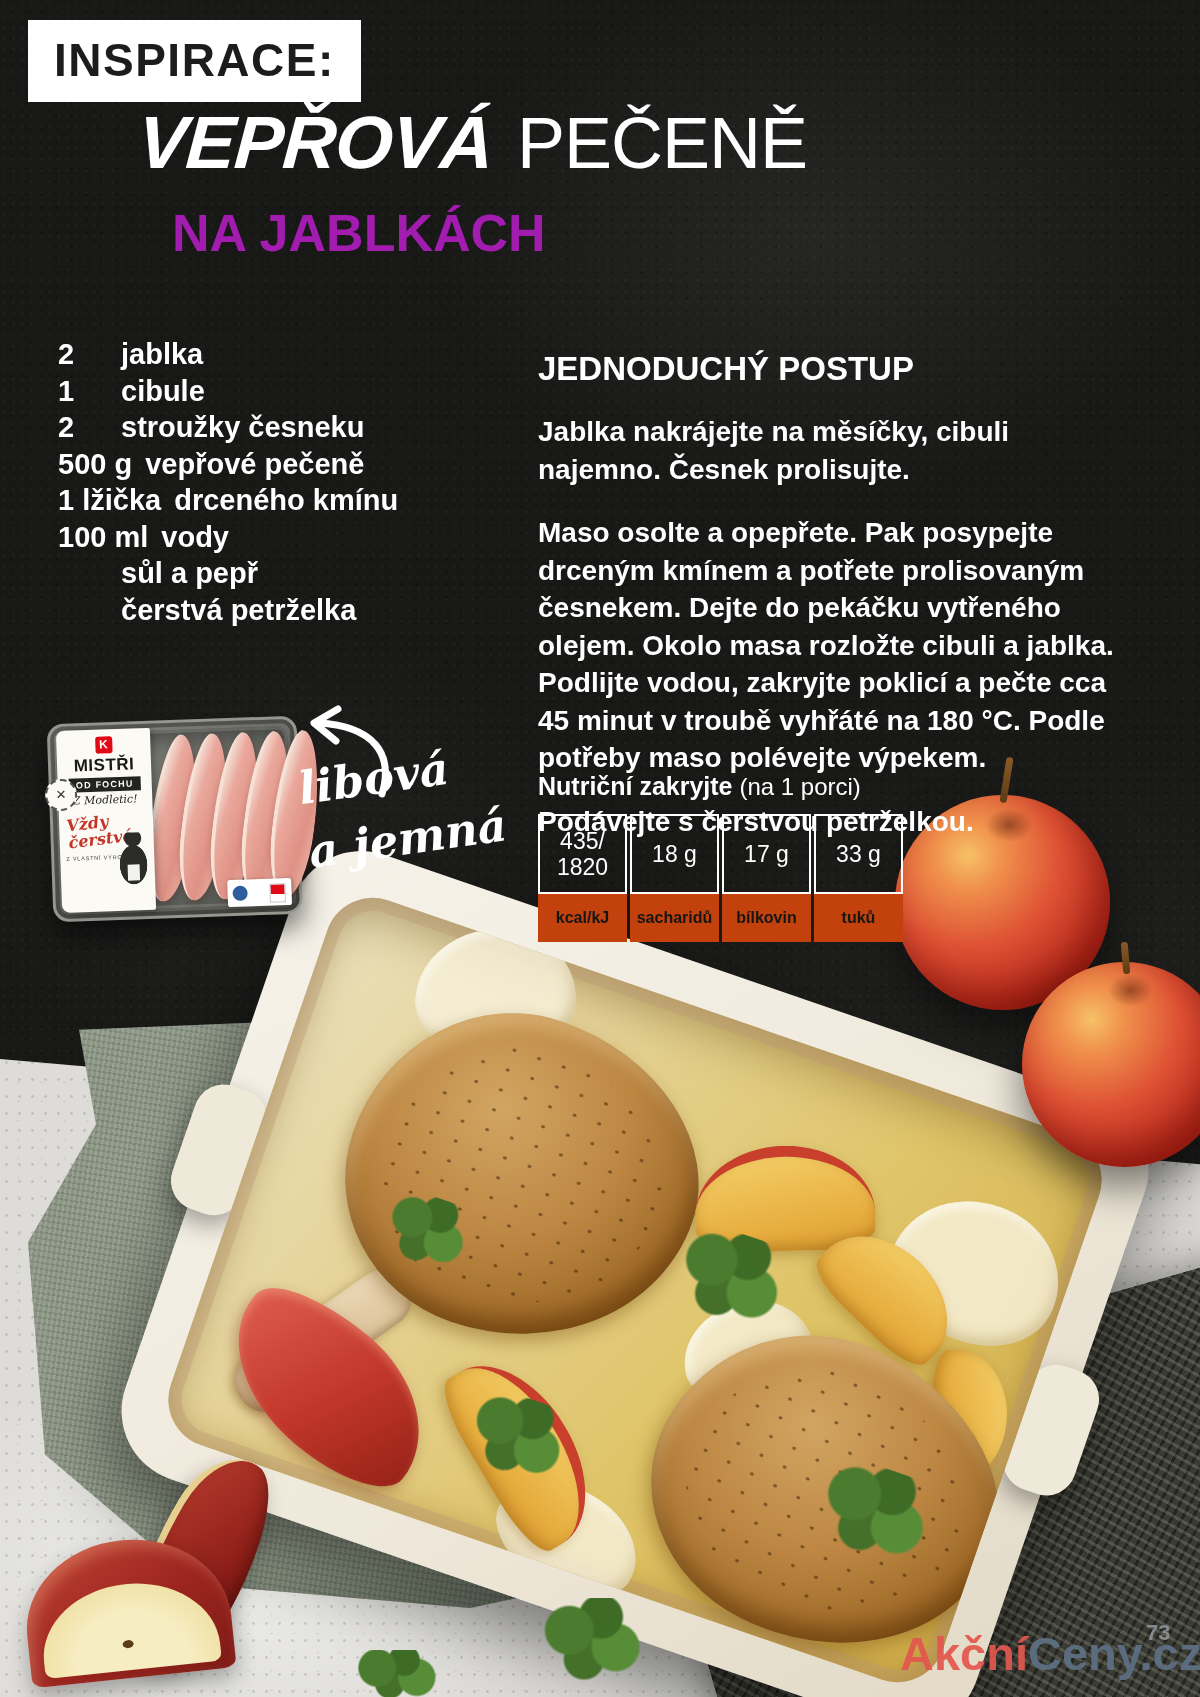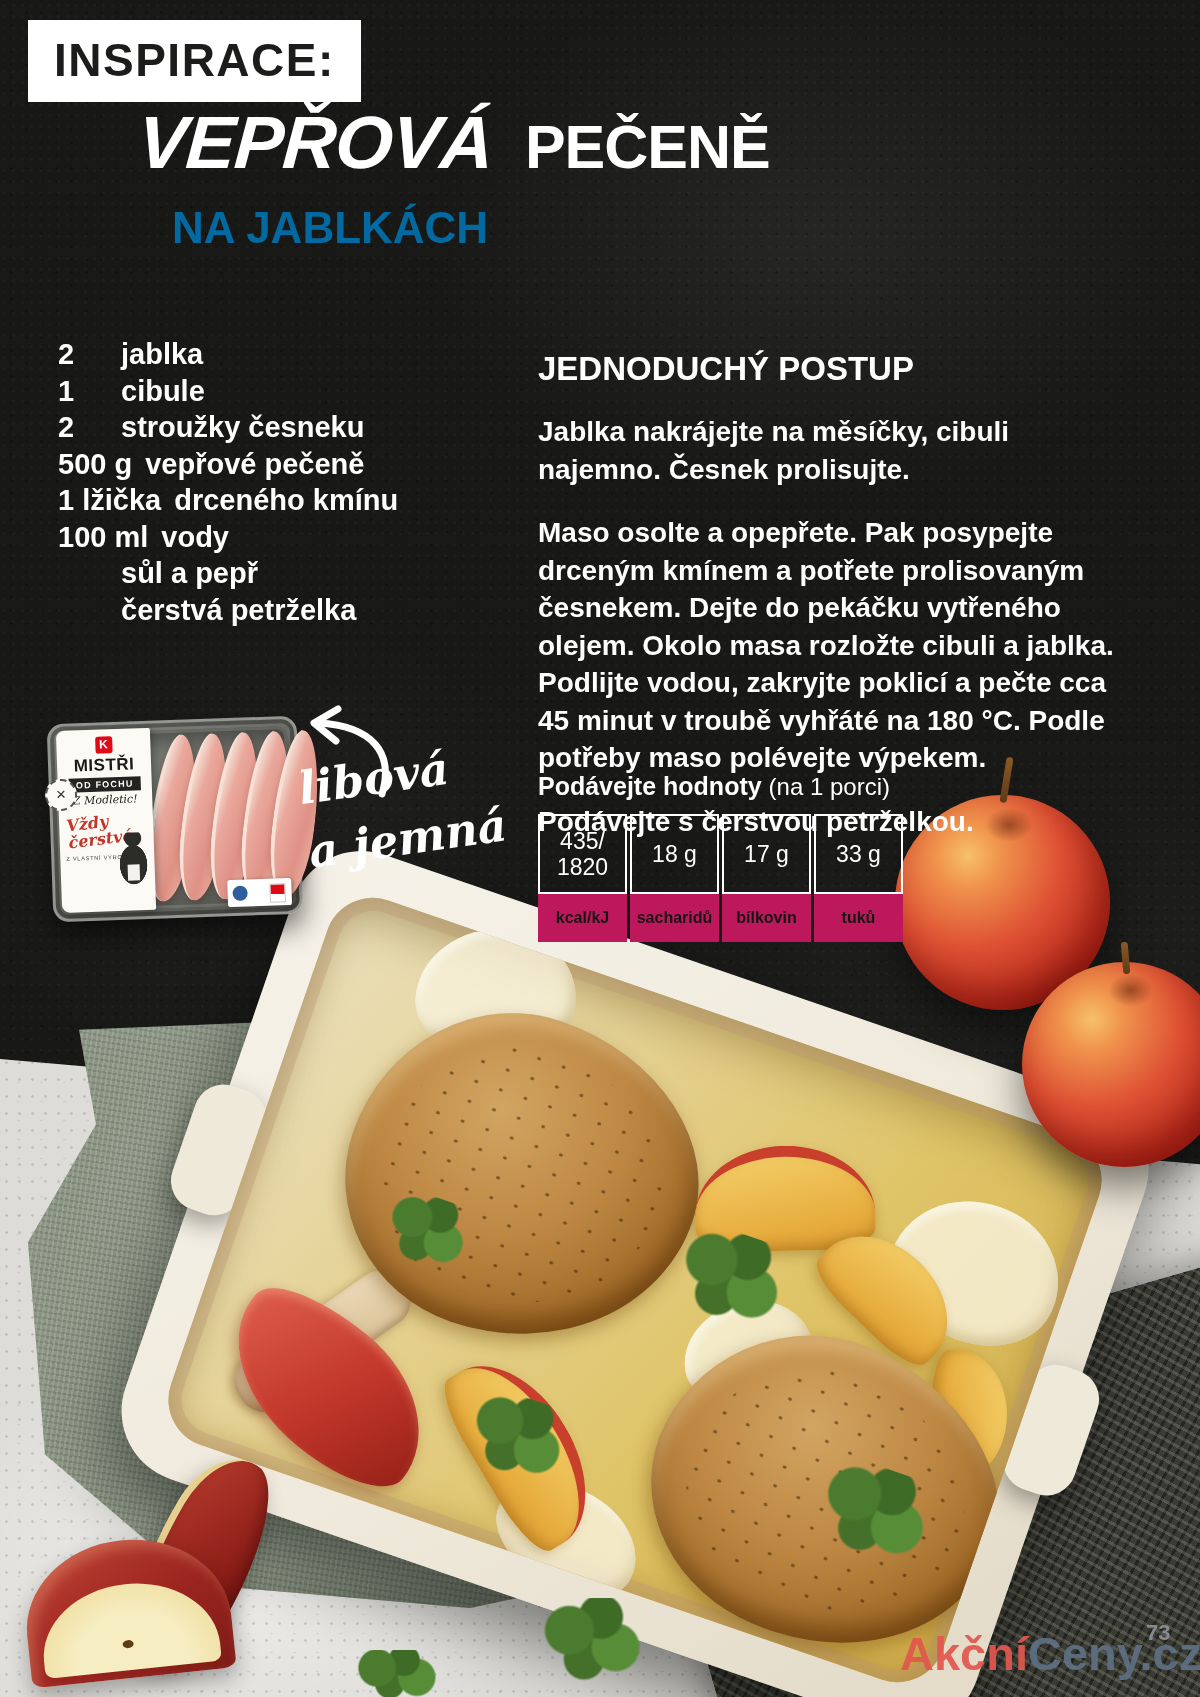--- a/index.html
+++ b/index.html
@@ -136,22 +136,22 @@
   .sticker::before{content:"";position:absolute;left:5px;top:6px;width:15px;height:15px;border-radius:50%;
     background:radial-gradient(circle,#2e5e9e 0 60%, #204a80 100%);}
   .sticker::after{content:"";position:absolute;right:6px;top:5px;width:14px;height:17px;
     background:linear-gradient(#e10915 0 55%, #fff 55%);border:1px solid #c9c9c4;}
 
   
   .badge{left:28px;top:20px;background:#fff;padding:13px 26px 15px;}
   .badge span{position:static;font-size:46px;font-weight:900;letter-spacing:1.5px;color:#1c1c1a;}
   .title1{left:138px;top:100px;display:flex;align-items:baseline;white-space:nowrap;color:#fff;}
   .title1 .t-it{position:static;font-size:74px;font-weight:900;font-style:italic;transform:skew(-4deg);letter-spacing:-1px;}
-  .title1 .t-b{position:static;font-size:61px;font-weight:700;margin-left:32px;letter-spacing:-1px;}
-  .title2{left:172px;top:203px;font-size:44px;font-weight:900;color:#0369a1;letter-spacing:0;}
+  .title1 .t-b{position:static;font-size:72px;font-weight:400;margin-left:24px;letter-spacing:-1px;}
+  .title2{left:172px;top:203px;font-size:52px;font-weight:900;color:#a21caf;letter-spacing:0;}
 
   .ingredients{left:58px;top:322px;width:440px;color:#fff;}
   .ingredients *{position:static;}
   .ing-head{font-size:33px;font-weight:900;}
   .ing-head .note{font-weight:700;}
   .ing-list{margin-top:14px;}
   .ing-row{display:flex;font-size:29px;font-weight:700;line-height:36.5px;}
   .ing-row .qty{min-width:50px;margin-right:13px;white-space:nowrap;}
 
   .method{left:538px;top:322px;width:585px;color:#fff;margin-top:28px;}
@@ -160,21 +160,21 @@
   .method p{margin:0 0 26px;font-size:28px;font-weight:600;line-height:37.5px;}
 
   .nutrition{left:538px;top:772px;color:#fff;}
   .nutrition *{position:static;}
   .n-head{font-size:25px;font-weight:900;}
   .n-head .note{font-weight:400;font-size:24px;}
   .n-row{display:flex;gap:3px;margin-top:13px;}
   .nutri-box{width:89px;}
   .nutri-val{height:80px;border:2.5px solid #fff;display:flex;flex-direction:column;
     align-items:center;justify-content:center;font-size:23px;font-weight:400;line-height:26px;}
-  .nutri-label{height:48px;background:#be185d;color:#161614;font-size:16px;font-weight:800;
+  .nutri-label{height:48px;background:#c2410c;color:#161614;font-size:16px;font-weight:800;
     display:flex;align-items:center;justify-content:center;}
 
   .annot{color:#fff;font-family:"DejaVu Serif",serif;font-style:italic;font-weight:600;
     font-size:45px;white-space:nowrap;transform:rotate(-8deg);}
   .arrow-svg{left:278px;top:698px;width:122px;height:104px;}
 
   .watermark{left:900px;top:1626px;white-space:nowrap;font-size:47px;font-weight:800;opacity:.93;}
   .watermark *{position:static;}
   .wm-red{color:#e2574e;}
   .wm-blue{color:#5e7084;}
@@ -303,21 +303,21 @@
 
   <div class="method">
     <div class="m-head">JEDNODUCHÝ POSTUP</div>
     <p>Jablka nakrájejte na měsíčky, cibuli najemno. Česnek prolisujte.</p>
     <p>Maso osolte a opepřete. Pak posypejte drceným kmínem a potřete prolisovaným česnekem. Dejte do pekáčku vytřeného olejem. Okolo masa rozložte cibuli a jablka. Podlijte vodou, zakryjte poklicí a pečte cca 45 minut v troubě vyhřáté na 180 °C. Podle potřeby maso polévejte výpekem.</p>
     <p>Podávejte s čerstvou petrželkou.</p>
   </div>
 
   <div class="nutrition">
     <div class="n-head">
-      <span>Podávejte hodnoty</span>
+      <span>Nutriční zakryjte</span>
       <span class="note"> <span>(na 1 porci)</span></span>
     </div>
     <div class="n-row">
       <div class="nutri-box">
         <div class="nutri-val">
             <span>435/</span>
             <span>1820</span>
           </div>
         <div class="nutri-label">kcal/kJ</div>
       </div>

